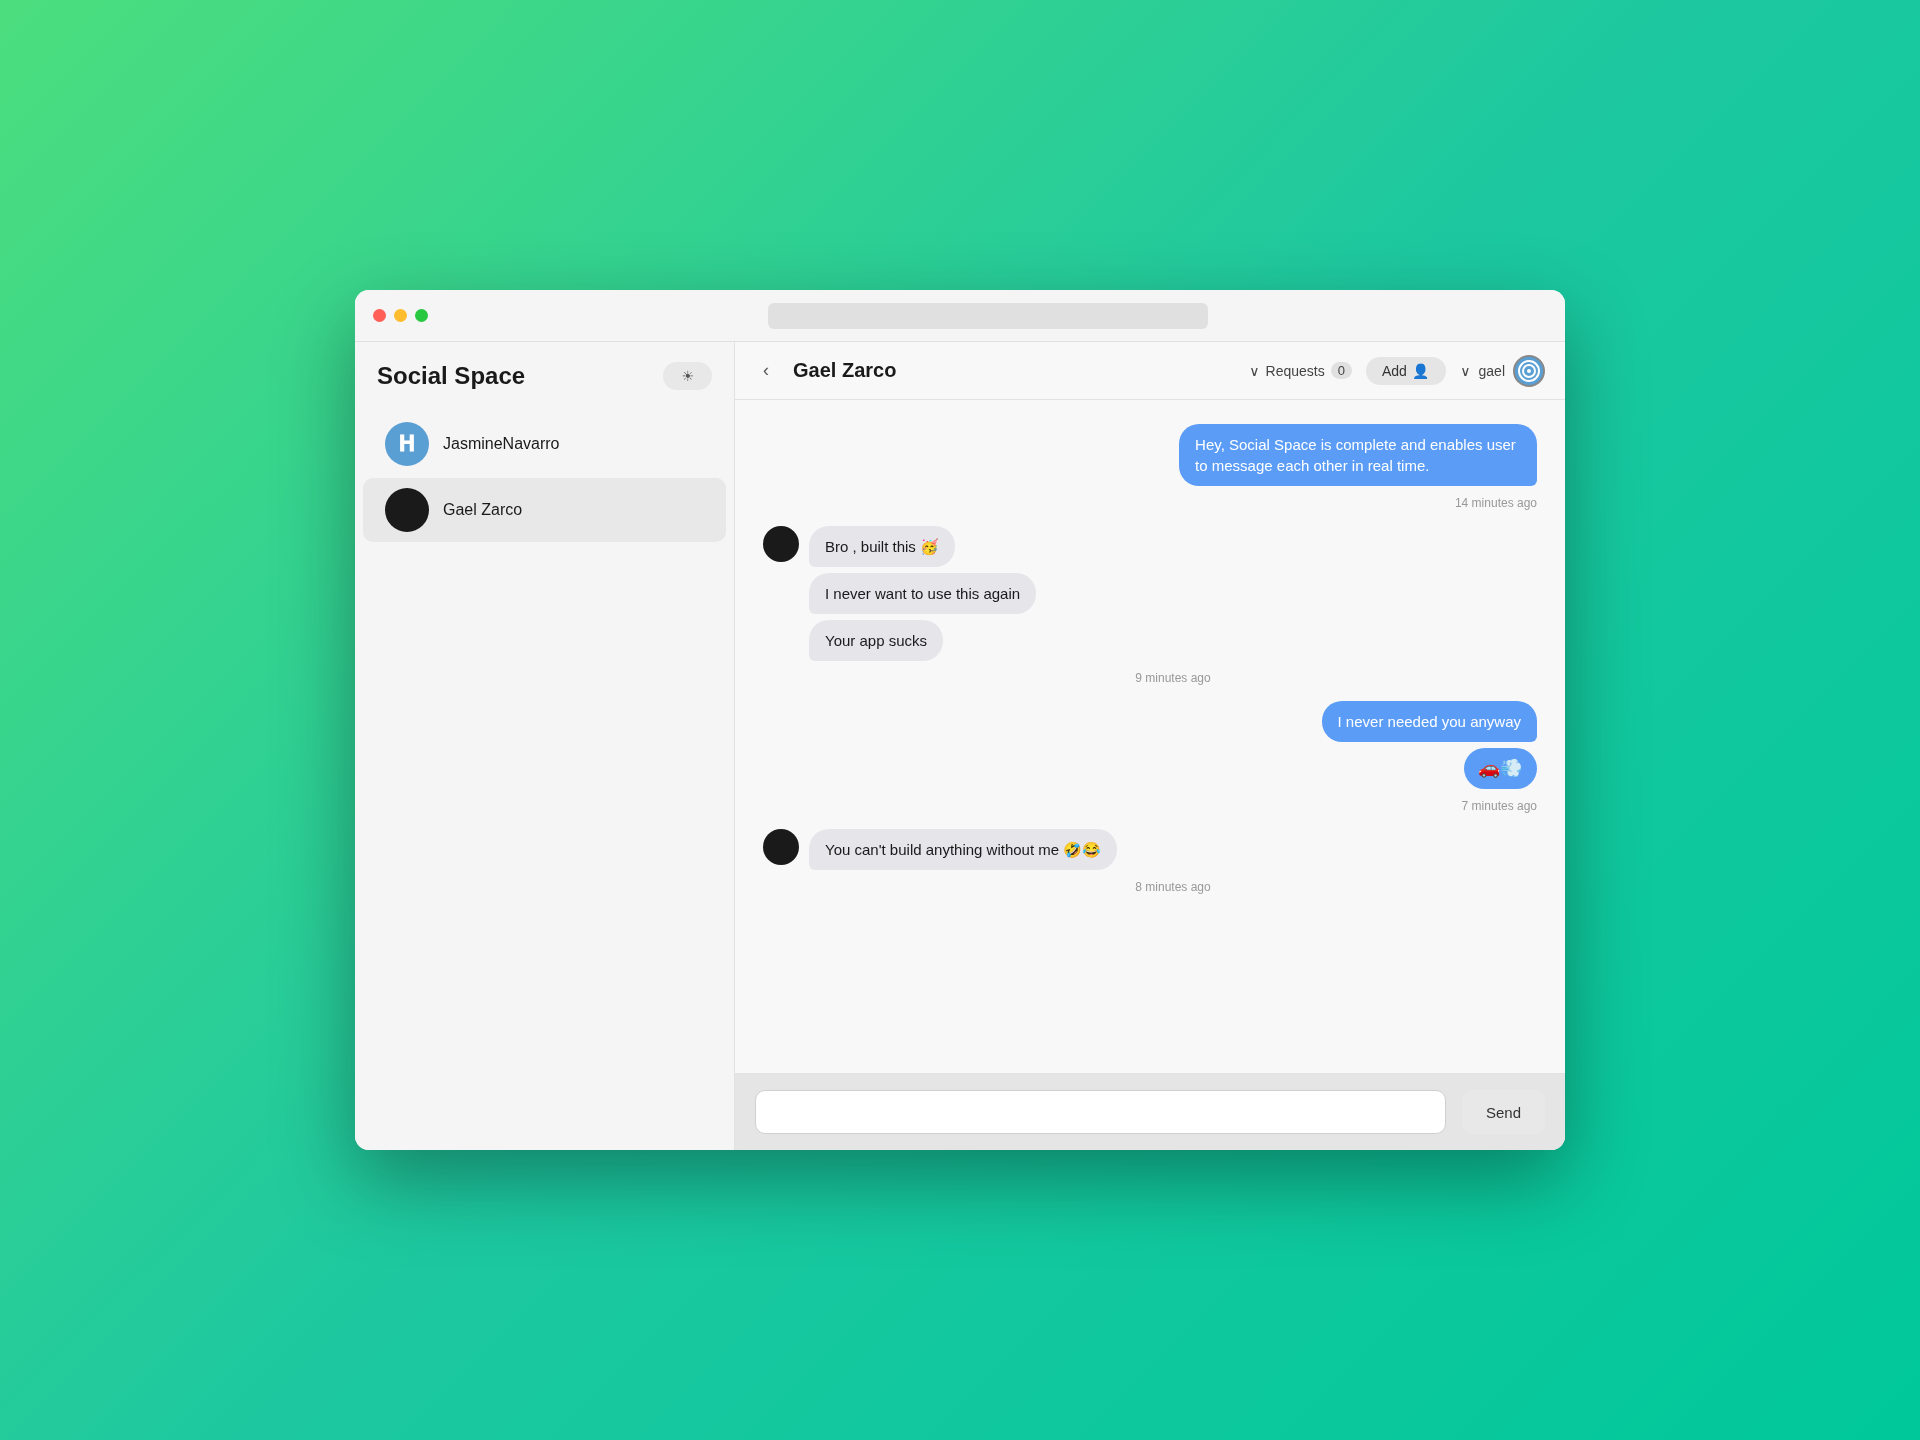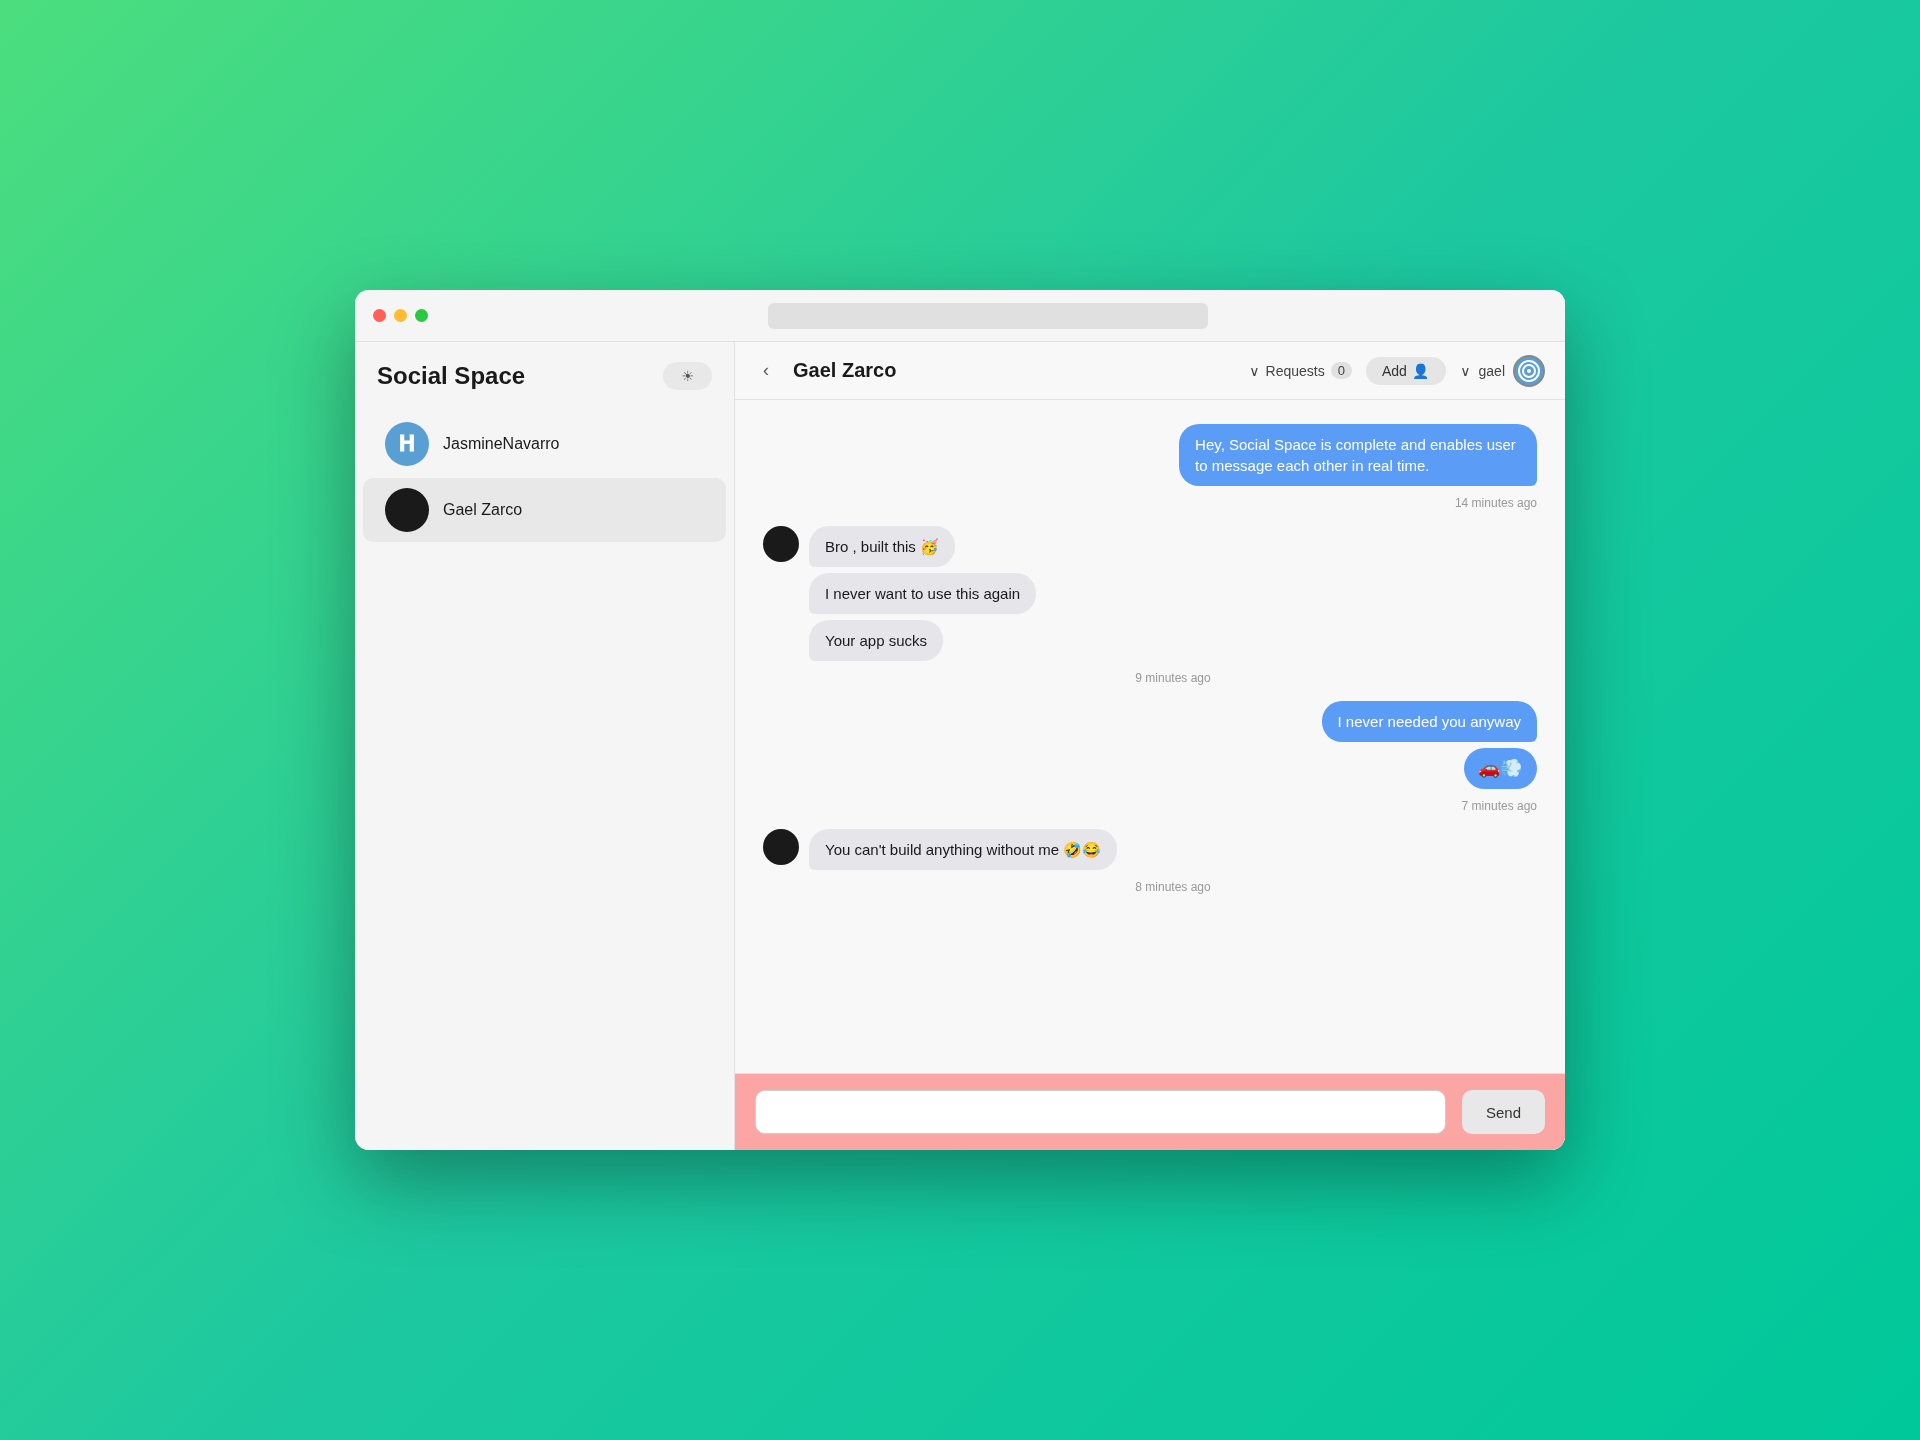--- a/index.html
+++ b/index.html
@@ -320,21 +320,21 @@
     }
 
     .timestamp-left {
       text-align: center;
       padding-left: 46px;
     }
 
     
     .input-area {
       padding: 16px 20px;
-      background: #fca5a5;
+      background: #e5e5e5;
       border-top: 1px solid #e2e2e2;
       display: flex;
       gap: 16px;
       align-items: center;
     }
 
     .message-input {
       flex: 1;
       height: 44px;
       border: 1.5px solid #d0d0d0;

